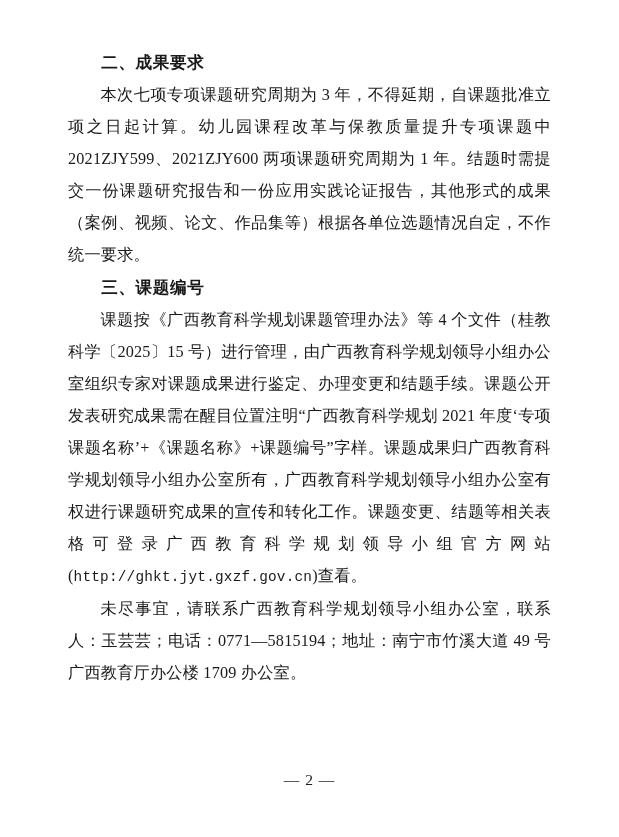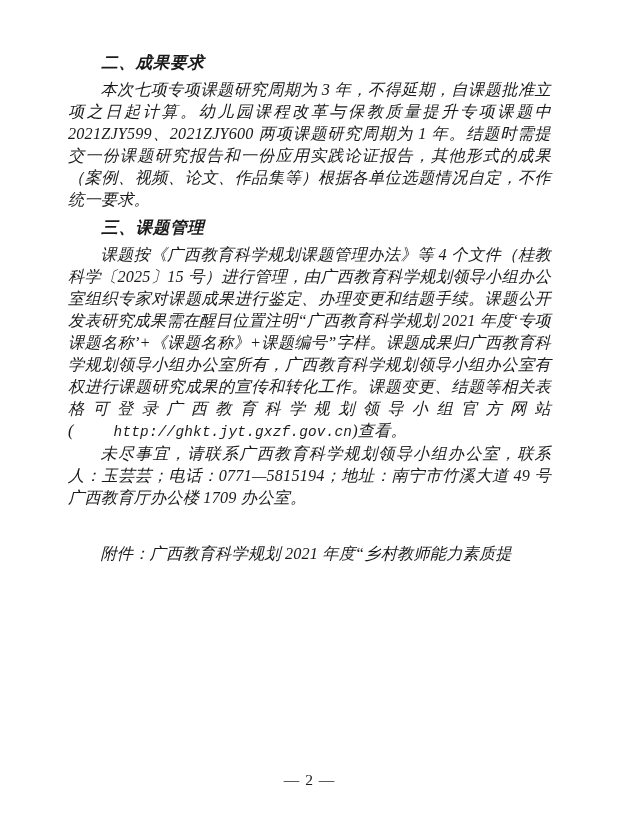--- a/index.html
+++ b/index.html
@@ -23,40 +23,38 @@
     height: 837px;
     box-sizing: border-box;
     padding: 46px 68px 0 68px;
   }
   .doc-body {
     font-size: 16.2px;
     line-height: 33.2px;
     text-align: justify;
     text-justify: inter-ideograph;
     letter-spacing: 0.2px;
-    font-style: italic;
   }
   .heading {
     font-size: 16.6px;
     font-weight: bold;
     text-indent: 2em;
     margin: 0;
     line-height: 33.2px;
     letter-spacing: 0.6px;
   }
   .para {
     margin: 0;
     text-indent: 2em;
-    line-height: 22px;
+    line-height: 32px;
   }
   .mono-url {
     font-family: "Liberation Mono", "DejaVu Sans Mono", monospace;
     font-size: 14.4px;
     letter-spacing: 0.2px;
-    margin-left: 40px;
   }
   .spacer-line {
     height: 33.2px;
   }
   .footer {
     position: absolute;
     left: 0;
     bottom: 48px;
     width: 619px;
     text-align: center;
@@ -68,26 +66,25 @@
 </head>
 <body>
 
 <div class="page">
   <div class="doc-body">
 
     <p class="heading">二、成果要求</p>
 
     <p class="para">本次七项专项课题研究周期为 3 年，不得延期，自课题批准立项之日起计算。幼儿园课程改革与保教质量提升专项课题中 2021ZJY599、2021ZJY600 两项课题研究周期为 1 年。结题时需提交一份课题研究报告和一份应用实践论证报告，其他形式的成果（案例、视频、论文、作品集等）根据各单位选题情况自定，不作统一要求。</p>
 
-    <p class="heading">三、课题管理</p>
+    <p class="heading">三、课题编号</p>
 
     <p class="para"><span>课题按《广西教育科学规划课题管理办法》等 4 个文件（桂教科学〔2025〕15 号）进行管理，由广西教育科学规划领导小组办公室组织专家对课题成果进行鉴定、办理变更和结题手续。课题公开发表研究成果需在醒目位置注明“广西教育科学规划 2021 年度‘专项课题名称’+《课题名称》+课题编号”字样。课题成果归广西教育科学规划领导小组办公室所有，广西教育科学规划领导小组办公室有权进行课题研究成果的宣传和转化工作。课题变更、结题等相关表格可登录广西教育科学规划领导小组官方网站(</span><span class="mono-url">http://ghkt.jyt.gxzf.gov.cn</span><span>)查看。</span></p>
 
     <p class="para">未尽事宜，请联系广西教育科学规划领导小组办公室，联系人：玉芸芸；电话：0771—5815194；地址：南宁市竹溪大道 49 号广西教育厅办公楼 1709 办公室。</p>
 
     <div class="spacer-line"></div>
 
-    <p class="para">附件：广西教育科学规划 2021 年度“乡村教师能力素质提</p>
 
   </div>
 </div>
 
 <div class="footer">— 2 —</div>
 
 </body></html>

